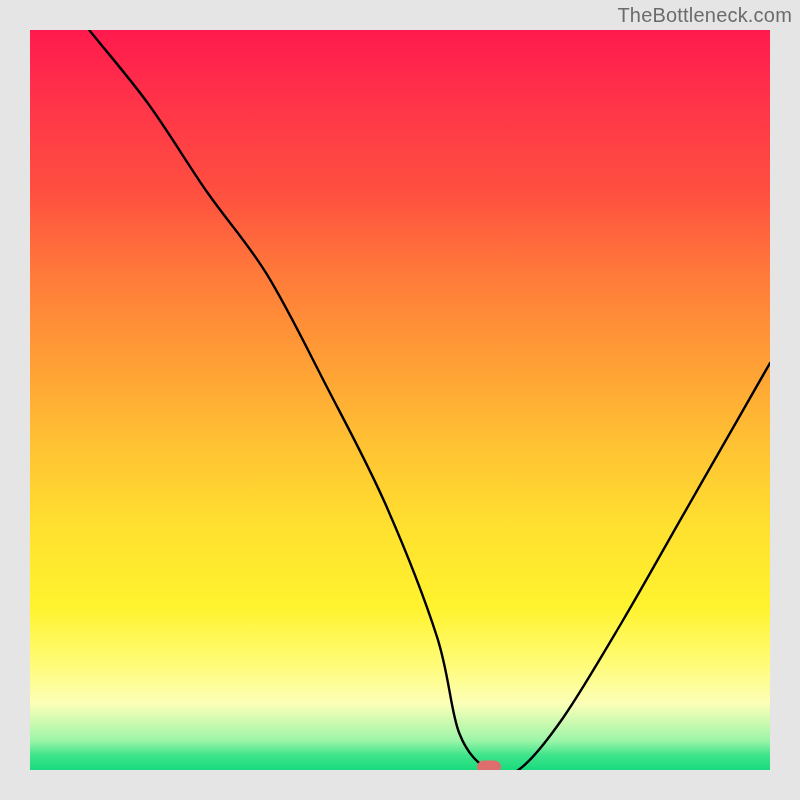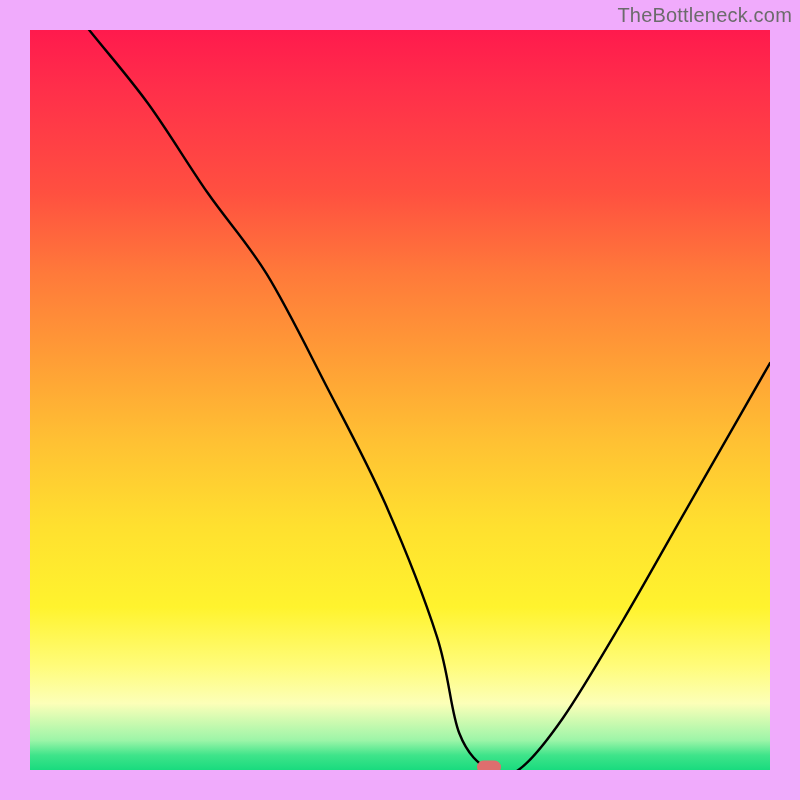--- a/index.html
+++ b/index.html
@@ -10,21 +10,21 @@
     background: #000;
     overflow: hidden;
     font-family: Arial, Helvetica, sans-serif;
   }
   .frame {
     position: absolute;
     top: 0;
     left: 0;
     width: 800px;
     height: 800px;
-    background: #f0abfc;
+    background: #e5e5e5;
   }
   .plot {
     position: absolute;
     left: 30px;
     top: 30px;
     width: 740px;
     height: 740px;
     overflow: hidden;
   }
   .gradient {

